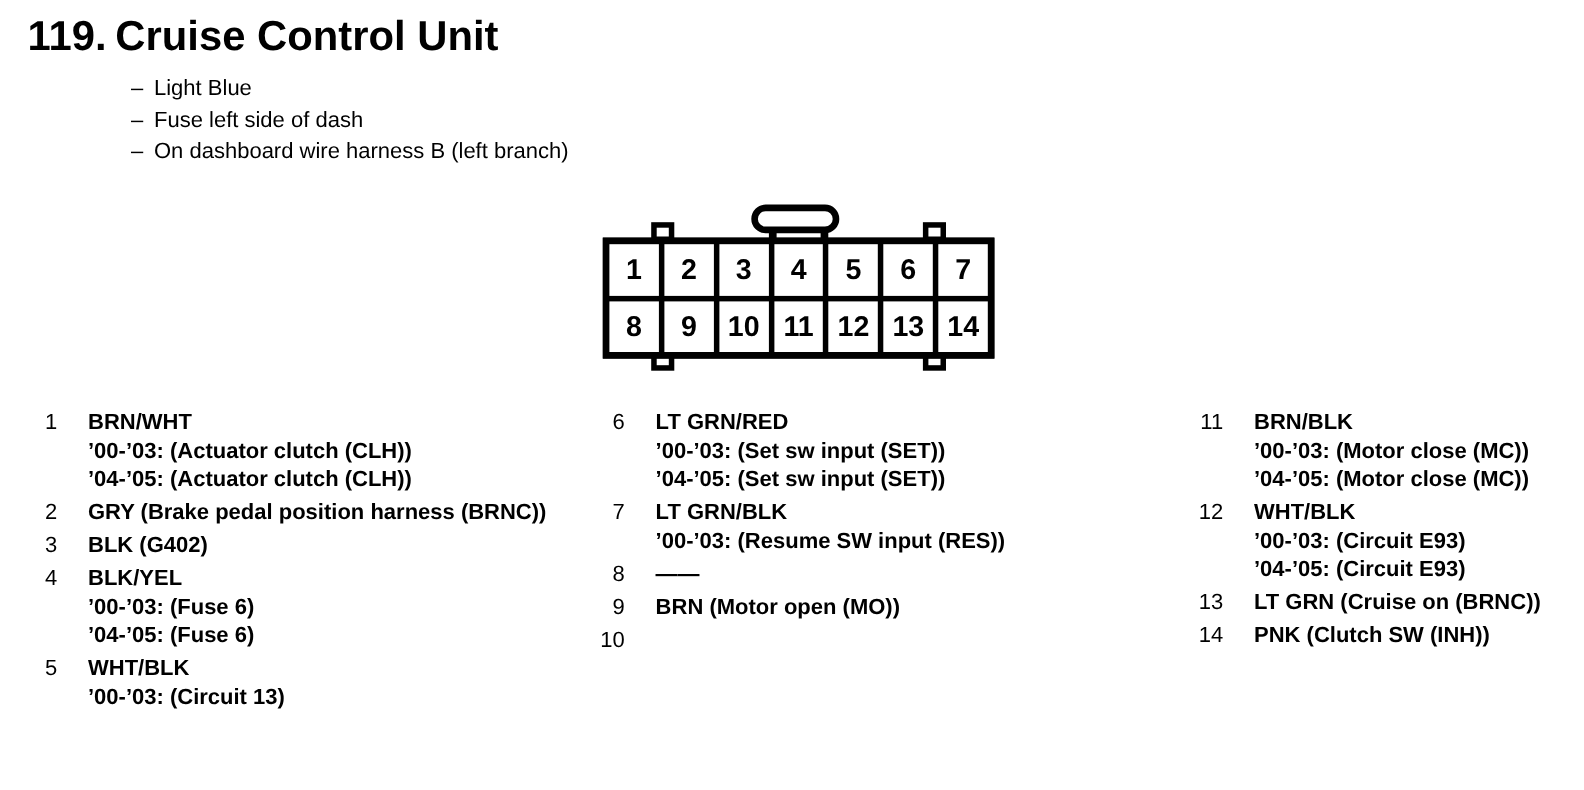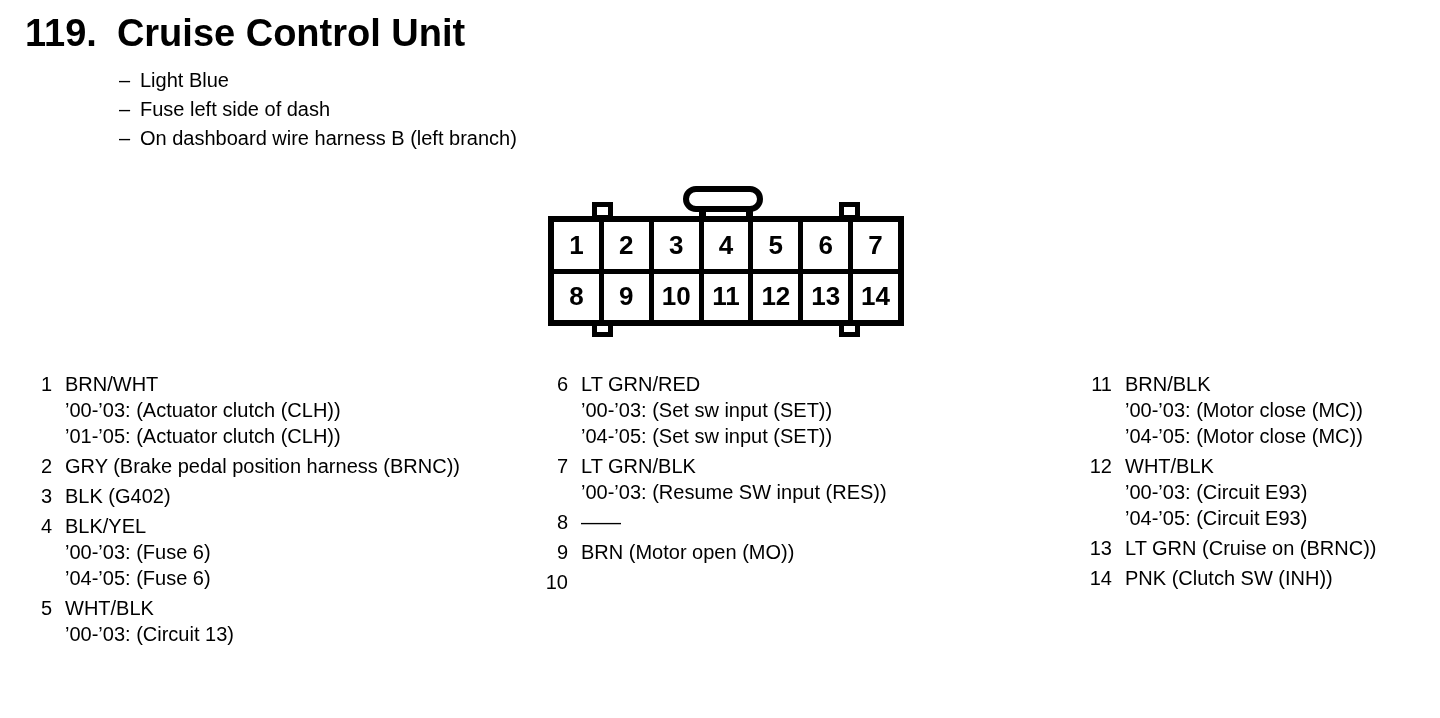--- a/index.html
+++ b/index.html
@@ -16,21 +16,21 @@
     font-family: "Liberation Sans", sans-serif;
     overflow: hidden;
   }
 
   
   .header {
     position: absolute;
     left: 25px;
     top: 12px;
     display: flex;
-    gap: 20px;
+    gap: 8px;
     font-size: 38px;
     font-weight: bold;
     line-height: 42px;
     white-space: nowrap;
   }
 
   
   .notes {
     position: absolute;
     left: 119px;
@@ -129,21 +129,21 @@
     display: flex;
     margin-bottom: 4px;
   }
   .pin-num {
     flex: none;
     text-align: right;
   }
   .col-1 .pin-num { width: 24px; }
   .col-2 .pin-num { width: 54px; }
   .col-3 .pin-num { width: 54px; }
-  .pin-body { margin-left: 13px; }
+  .pin-body { margin-left: 28px; font-weight: bold; }
 </style>
 </head>
 <body>
 
 <div class="page">
 
   <div class="header">
     <span>119.</span>
     <span>Cruise Control Unit</span>
   </div>
@@ -188,21 +188,21 @@
       <div class="pin-cell">14</div>
     </div>
   </div>
 
   <div class="col col-1">
     <div class="pin-entry">
       <div class="pin-num">1</div>
       <div class="pin-body">
         <div>BRN/WHT</div>
         <div>’00-’03: (Actuator clutch (CLH))</div>
-        <div>’01-’05: (Actuator clutch (CLH))</div>
+        <div>’04-’05: (Actuator clutch (CLH))</div>
       </div>
     </div>
     <div class="pin-entry">
       <div class="pin-num">2</div>
       <div class="pin-body">
         <div>GRY (Brake pedal position harness (BRNC))</div>
       </div>
     </div>
     <div class="pin-entry">
       <div class="pin-num">3</div>

